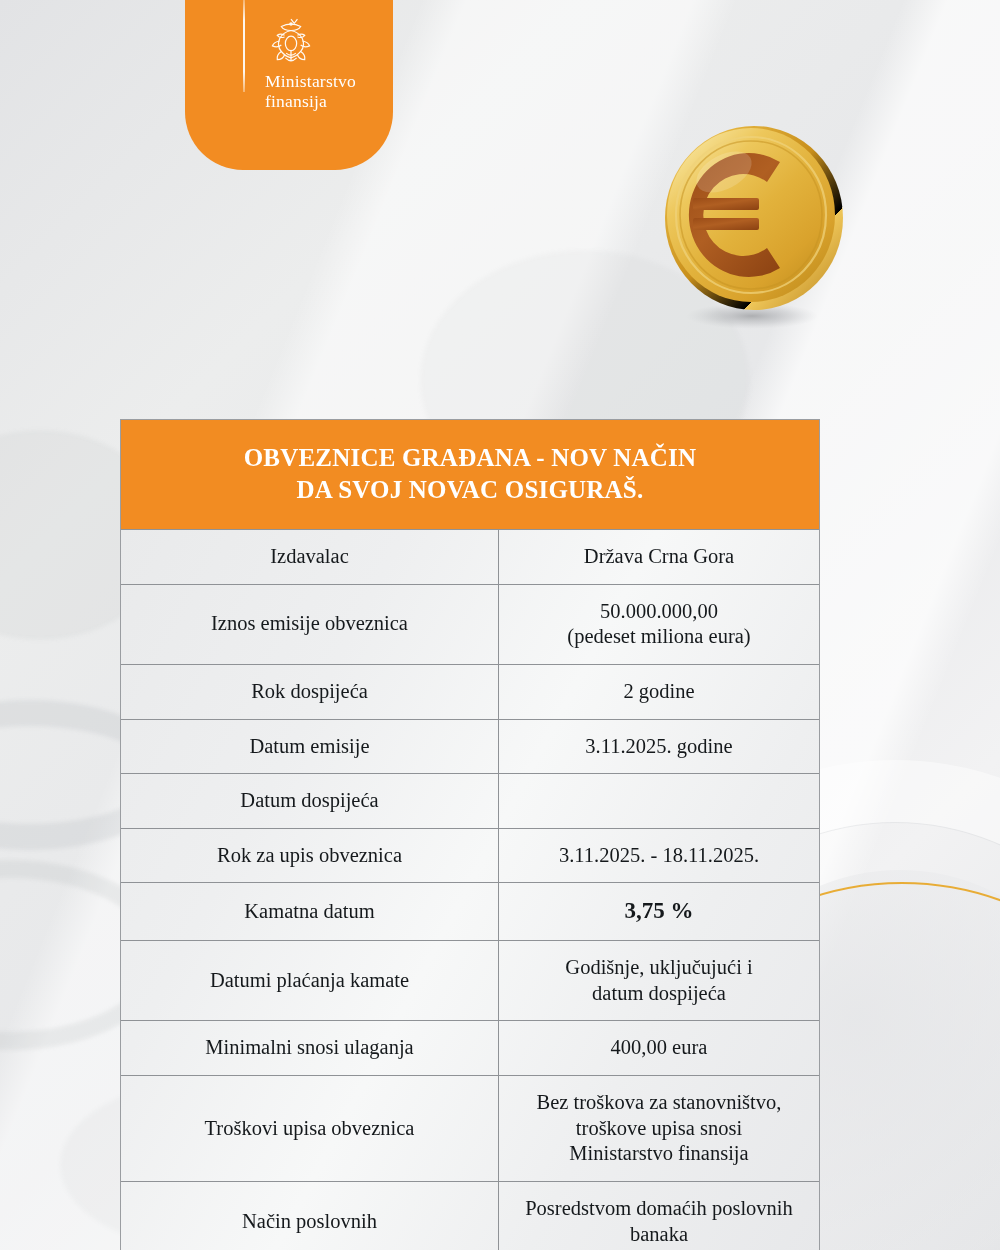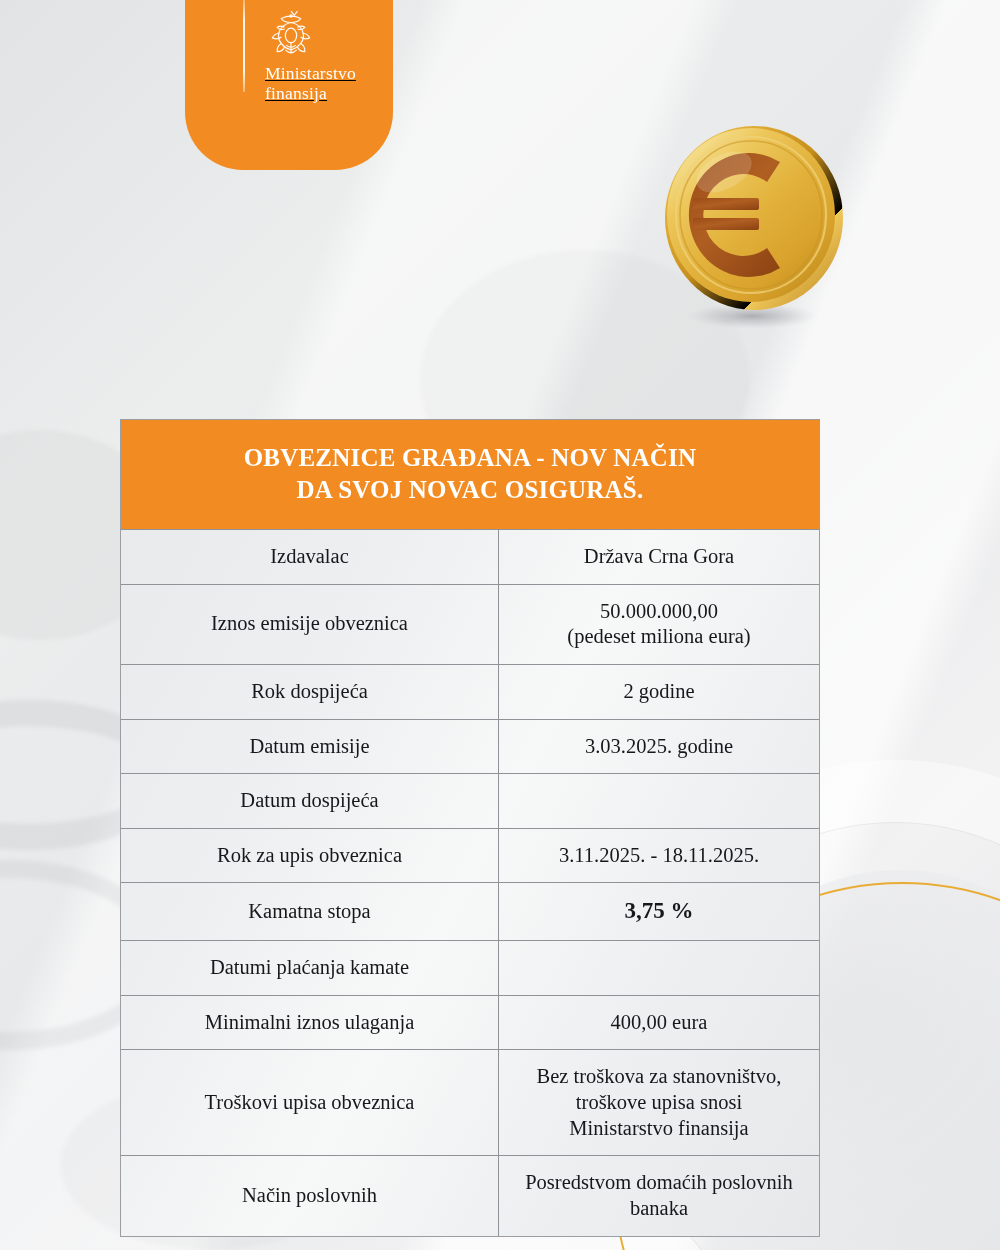--- a/index.html
+++ b/index.html
@@ -93,21 +93,21 @@
     left:0; top:60px;
     width:208px; height:120px;
     display:flex; align-items:flex-start;
   }
   .banner-rule {
     width:2px; height:92px;
     margin:0 20px 0 58px;
     background:linear-gradient(180deg, rgba(255,255,255,.35), rgba(255,255,255,.92) 22%, rgba(255,255,255,.92) 78%, rgba(255,255,255,.35));
     flex:none;
   }
-  .banner-text { padding-top:8px;text-decoration:underline; }
+  .banner-text { padding-top:16px; }
   #crest { display:block; width:52px; height:50px; margin:0 auto 6px 0; }
   .ministry {
     color:#ffffff;
     font-family:"Liberation Serif", serif;
     font-size:17.5px;
     line-height:1.12;
     letter-spacing:.2px;
     white-space:pre-line;
   }
 
@@ -263,38 +263,40 @@
           <div class="lbl">Iznos emisije obveznica</div>
           <div class="val">50.000.000,00
 (pedeset miliona eura)</div>
         </div>
         <div class="trow">
           <div class="lbl">Rok dospijeća</div>
           <div class="val">2 godine</div>
         </div>
         <div class="trow">
           <div class="lbl">Datum emisije</div>
-          <div class="val">3.03.2025. godine</div>
+          <div class="val">3.11.2025. godine</div>
         </div>
         <div class="trow">
           <div class="lbl">Datum dospijeća</div>
         </div>
         <div class="trow">
           <div class="lbl">Rok za upis obveznica</div>
           <div class="val">3.11.2025. - 18.11.2025.</div>
         </div>
         <div class="trow">
-          <div class="lbl">Kamatna stopa</div>
+          <div class="lbl">Kamatna datum</div>
           <div class="val bold">3,75 %</div>
         </div>
         <div class="trow">
           <div class="lbl">Datumi plaćanja kamate</div>
-        </div>
-        <div class="trow">
-          <div class="lbl">Minimalni iznos ulaganja</div>
+          <div class="val">Godišnje, uključujući i
+datum dospijeća</div>
+        </div>
+        <div class="trow">
+          <div class="lbl">Minimalni snosi ulaganja</div>
           <div class="val">400,00 eura</div>
         </div>
         <div class="trow">
           <div class="lbl">Troškovi upisa obveznica</div>
           <div class="val">Bez troškova za stanovništvo,
 troškove upisa snosi
 Ministarstvo finansija</div>
         </div>
         <div class="trow">
           <div class="lbl">Način poslovnih</div>

